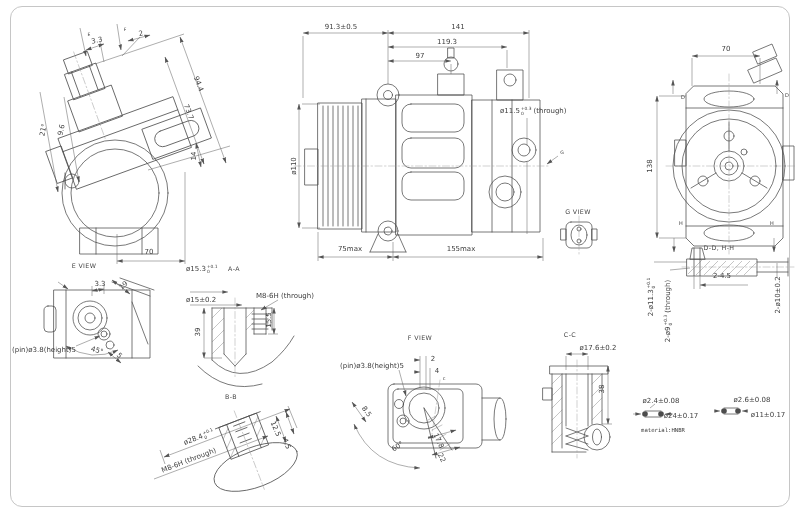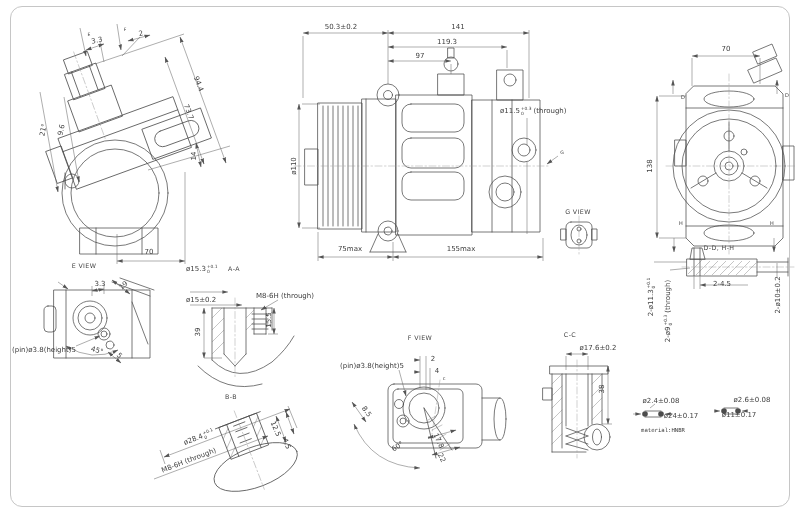--- a/index.html
+++ b/index.html
@@ -408,21 +408,21 @@
   <span class="t" style="left:198px;top:84px;transform:translate(-50%,-50%) rotate(69deg)">94.4</span>
   <span class="t" style="left:188px;top:112px;transform:translate(-50%,-50%) rotate(69deg)">73.7</span>
   <span class="t" style="left:44px;top:130px;transform:translate(-50%,-50%) rotate(-78deg)">21°</span>
   <span class="t" style="left:62px;top:130px;transform:translate(-50%,-50%) rotate(-78deg)">9.6</span>
   <span class="t" style="left:194px;top:156px;transform:translate(-50%,-50%) rotate(-90deg)">14</span>
   <span class="t" style="left:149px;top:252px;transform:translate(-50%,-50%)">70</span>
   <span class="t xs" style="left:89px;top:35px;transform:translate(-50%,-50%)">E</span>
   <span class="t xs" style="left:125px;top:30px;transform:translate(-50%,-50%)">F</span>
   <span class="t vt" style="left:84px;top:266px;transform:translate(-50%,-50%)">E VIEW</span>
 
-  <span class="t" style="left:341px;top:27px;transform:translate(-50%,-50%)">50.3±0.2</span>
+  <span class="t" style="left:341px;top:27px;transform:translate(-50%,-50%)">91.3±0.5</span>
   <span class="t" style="left:458px;top:27px;transform:translate(-50%,-50%)">141</span>
   <span class="t" style="left:447px;top:42px;transform:translate(-50%,-50%)">119.3</span>
   <span class="t" style="left:420px;top:56px;transform:translate(-50%,-50%)">97</span>
   <span class="t" style="left:294px;top:166px;transform:translate(-50%,-50%) rotate(-90deg)">ø110</span>
   <span class="t" style="left:500px;top:112px;transform:translate(0,-50%)">
       <span>ø11.5</span>
       <span class="tol">
         <span>+0.3</span>
         <span>0</span>
       </span>
@@ -434,21 +434,21 @@
   <span class="t vt" style="left:578px;top:212px;transform:translate(-50%,-50%)">G VIEW</span>
 
   <span class="t" style="left:726px;top:49px;transform:translate(-50%,-50%)">70</span>
   <span class="t" style="left:650px;top:166px;transform:translate(-50%,-50%) rotate(-90deg)">138</span>
   <span class="t sm" style="left:683px;top:97px;transform:translate(-50%,-50%)">D</span>
   <span class="t sm" style="left:787px;top:95px;transform:translate(-50%,-50%)">D</span>
   <span class="t sm" style="left:681px;top:223px;transform:translate(-50%,-50%)">H</span>
   <span class="t sm" style="left:772px;top:223px;transform:translate(-50%,-50%)">H</span>
   <span class="t vt" style="left:719px;top:248px;transform:translate(-50%,-50%)">D-D, H-H</span>
 
-  <span class="t" style="left:722px;top:284px;transform:translate(-50%,-50%)">2-4.5</span>
+  <span class="t" style="left:722px;top:276px;transform:translate(-50%,-50%)">2-4.5</span>
   <span class="t" style="left:652px;top:297px;transform:translate(-50%,-50%) rotate(-90deg)">
       <span>2-ø11.3</span>
       <span class="tol">
         <span>+0.1</span>
         <span>0</span>
       </span>
     </span>
   <span class="t" style="left:669px;top:311px;transform:translate(-50%,-50%) rotate(-90deg)">
       <span>2-ø9</span>
       <span class="tol">
@@ -502,14 +502,14 @@
   <span class="t" style="left:441px;top:458px;transform:translate(-50%,-50%) rotate(65deg)">22</span>
 
   <span class="t vt" style="left:570px;top:335px;transform:translate(-50%,-50%)">C-C</span>
   <span class="t" style="left:598px;top:348px;transform:translate(-50%,-50%)">ø17.6±0.2</span>
   <span class="t" style="left:602px;top:389px;transform:translate(-50%,-50%) rotate(-90deg)">38</span>
 
   <span class="t" style="left:661px;top:401px;transform:translate(-50%,-50%)">ø2.4±0.08</span>
   <span class="t" style="left:681px;top:416px;transform:translate(-50%,-50%)">ø24±0.17</span>
   <span class="t" style="left:663px;top:431px;transform:translate(-50%,-50%);font-size:5.6px;font-family:'DejaVu Sans Mono',monospace">material:HNBR</span>
   <span class="t" style="left:752px;top:400px;transform:translate(-50%,-50%)">ø2.6±0.08</span>
-  <span class="t" style="left:739px;top:415px;transform:translate(-50%,-50%)">ø11±0.17</span>
+  <span class="t" style="left:768px;top:415px;transform:translate(-50%,-50%)">ø11±0.17</span>
 </div>
 
 </body></html>

